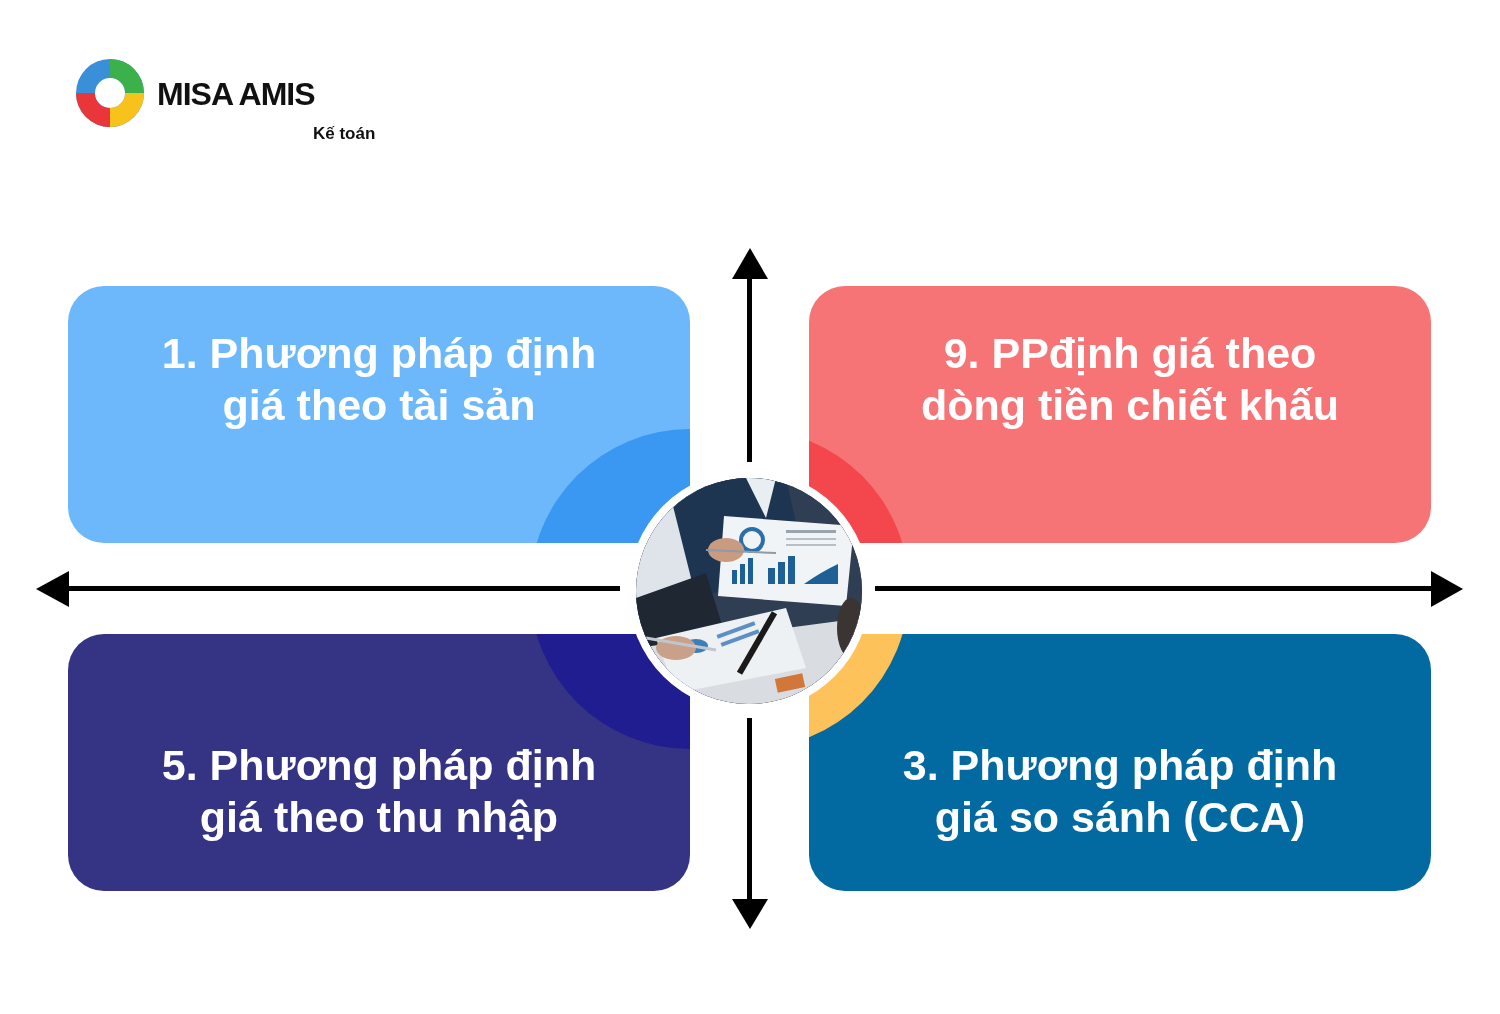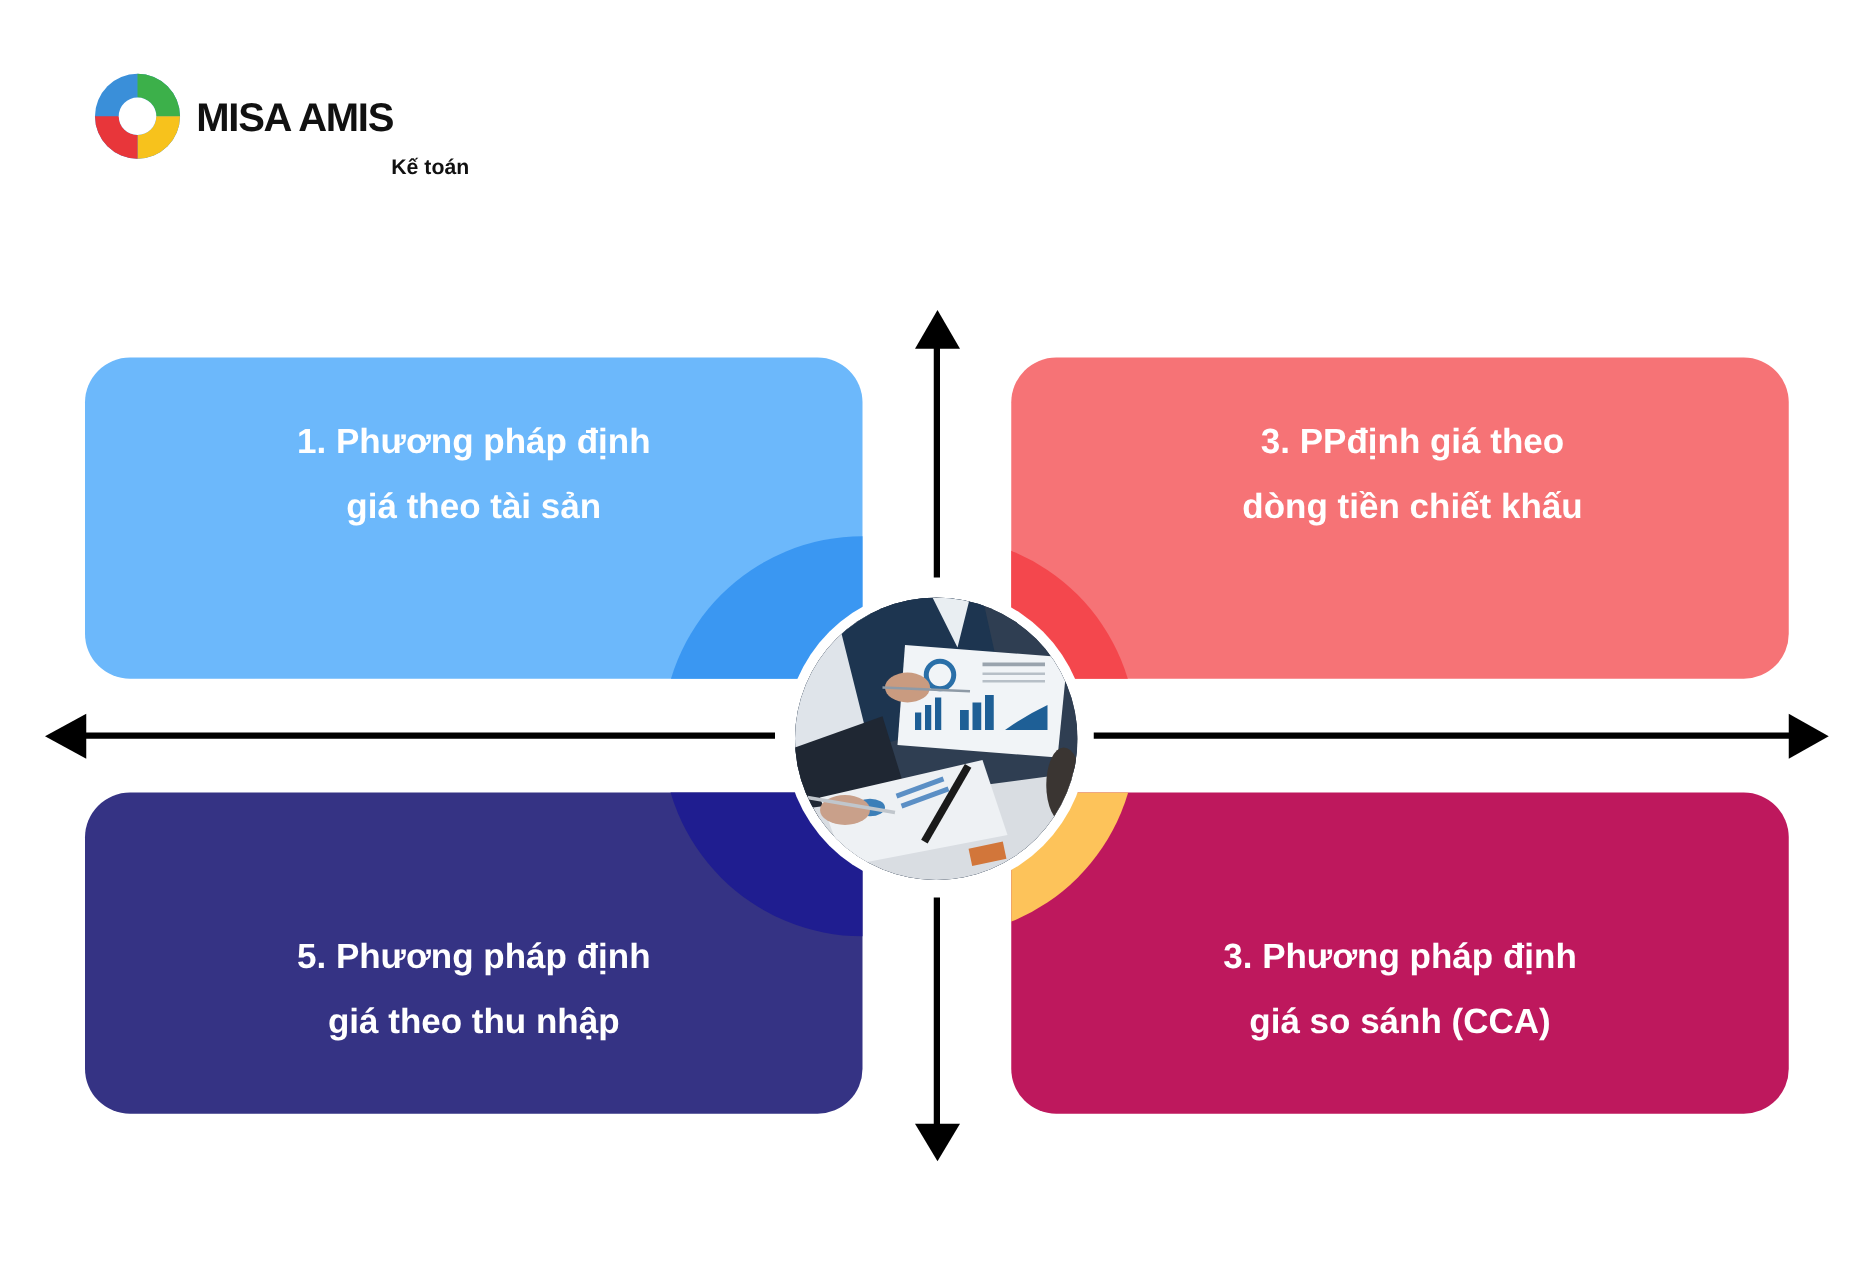--- a/index.html
+++ b/index.html
@@ -22,21 +22,21 @@
   }
   .card {
     position: absolute; width: 622px; height: 257px; overflow: hidden;
     display: flex; align-items: center; justify-content: center; box-sizing: border-box;
   }
   .card .arc {
     position: absolute; width: 320px; height: 320px; border-radius: 50%;
   }
   .card .title {
     position: relative; z-index: 2; color: #ffffff; font-weight: bold;
-    font-size: 28px; line-height: 52px; text-align: center;
+    font-size: 43px; line-height: 52px; text-align: center;
     font-family: "Liberation Sans", sans-serif; white-space: pre-line;
   }
   #card1 { left: 68px; top: 286px; border-radius: 36px 36px 0 36px; }
   #card2 { left: 809px; top: 286px; border-radius: 36px 36px 36px 0; }
   #card3 { left: 809px; top: 634px; border-radius: 0 36px 36px 36px; }
   #card4 { left: 68px; top: 634px; border-radius: 36px 0 36px 36px; }
   #card1 .arc { left: 462px; top: 143px; }
   #card2 .arc { left: -220px; top: 143px; }
   #card3 .arc { left: -220px; top: -205px; }
   #card4 .arc { left: 462px; top: -205px; }
@@ -72,25 +72,25 @@
 </div>
 
 <div class="card" id="card1" style="background:#6cb8fb;">
   <div class="arc" style="background:#3a97f2;"></div>
   <div class="title">1. Phương pháp định
 giá theo tài sản</div>
 </div>
 
 <div class="card" id="card2" style="background:#f67376;">
   <div class="arc" style="background:#f4474d;"></div>
-  <div class="title">3. PPđịnh giá theo
+  <div class="title">9. PPđịnh giá theo
 dòng tiền chiết khấu</div>
 </div>
 
-<div class="card" id="card3" style="background:#be185d;">
+<div class="card" id="card3" style="background:#0369a1;">
   <div class="arc" style="background:#fdc35a;"></div>
   <div class="title">3. Phương pháp định
 giá so sánh (CCA)</div>
 </div>
 
 <div class="card" id="card4" style="background:#353384;">
   <div class="arc" style="background:#1f1d90;"></div>
   <div class="title">5. Phương pháp định
 giá theo thu nhập</div>
 </div>

